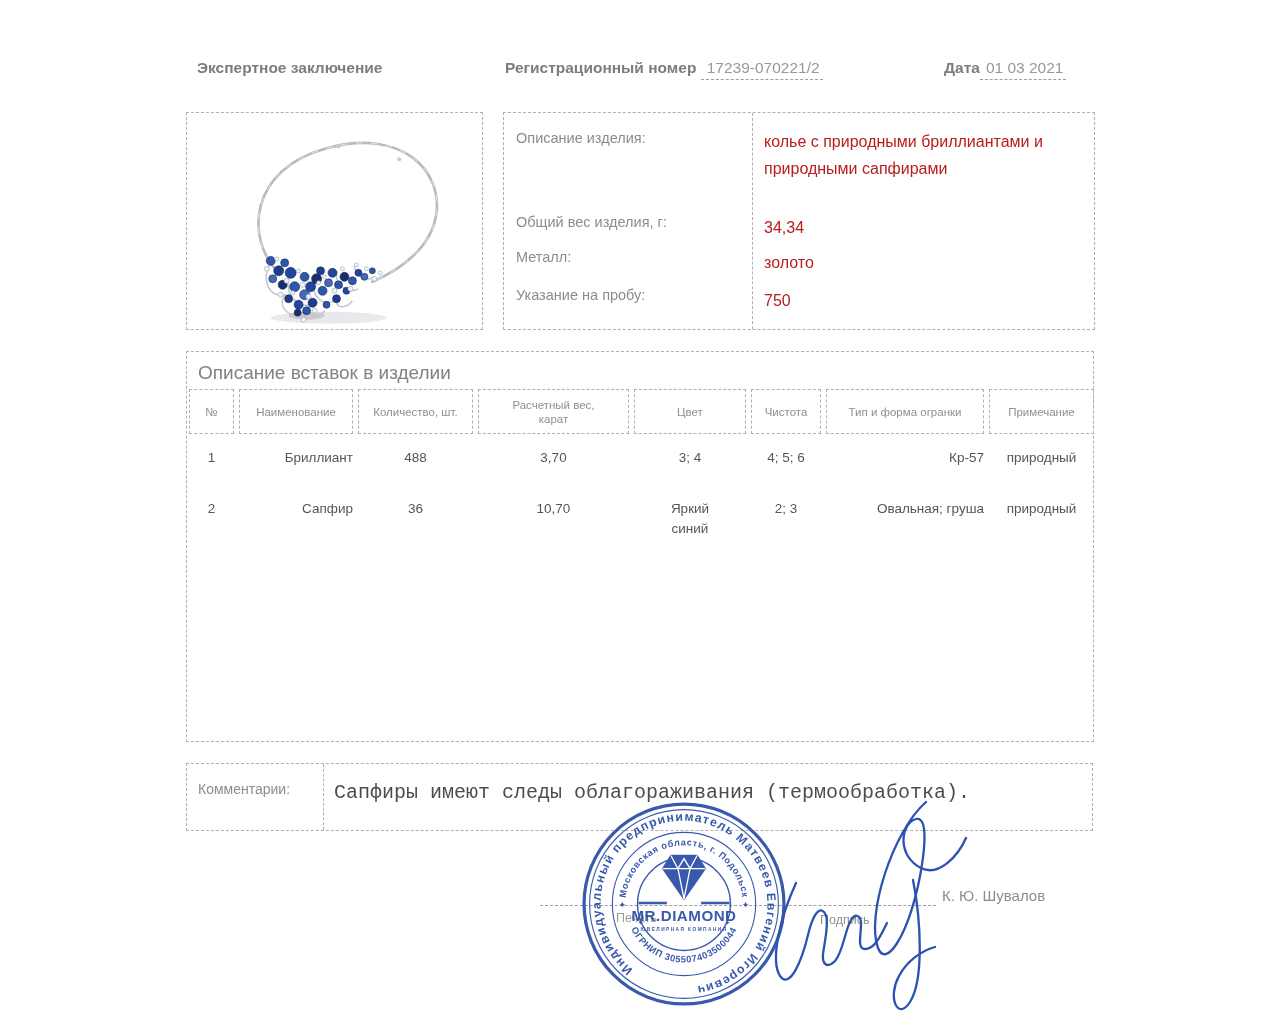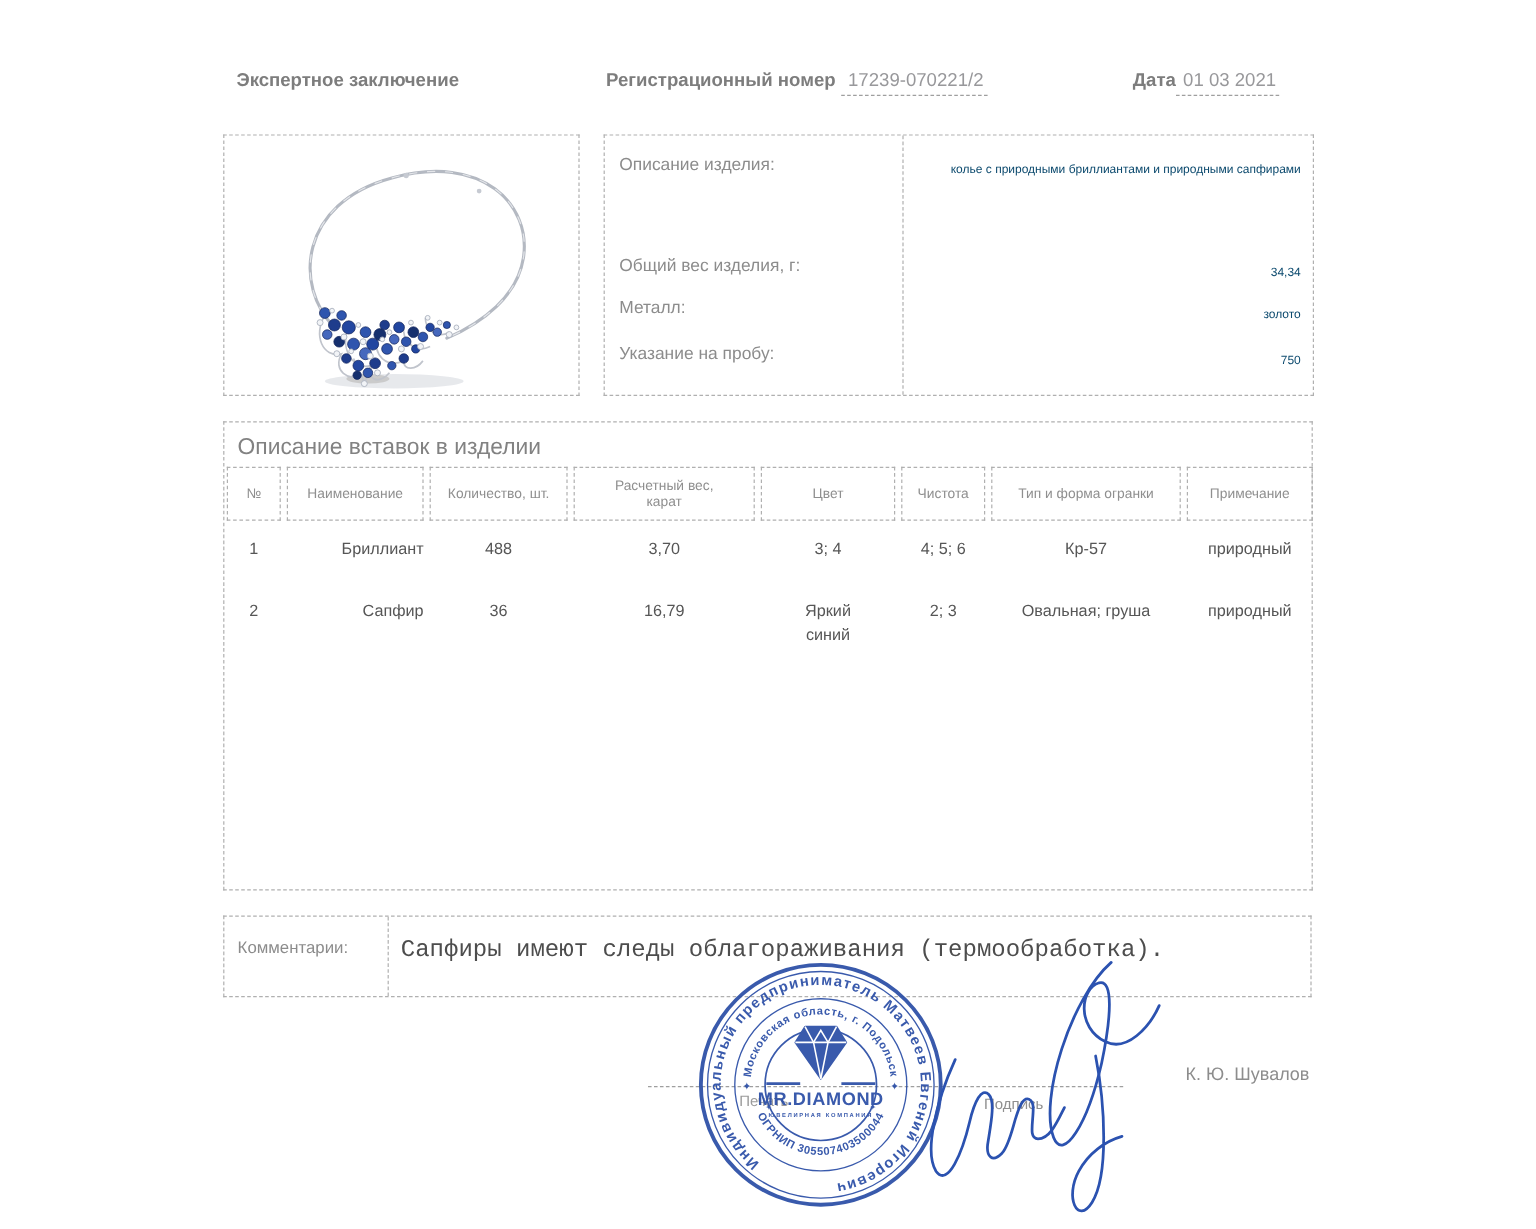--- a/index.html
+++ b/index.html
@@ -12,57 +12,57 @@
   .hdr-reg   { position:absolute; left:505px; top:59px; font-size:15.5px; font-weight:700; color:#7d7d7d; }
   .hdr-date  { position:absolute; left:944px; top:59px; font-size:15.5px; font-weight:700; color:#7d7d7d; }
   .u-dash { font-weight:400; color:#98989b; border-bottom:1px dashed #9f9f9f; padding:0 3px 3px 6px;margin-top:12px; }
 
   
   .dash-box { position:absolute; border:1px dashed #b0b0b0; background:#fff; }
   .photo-box { left:186px; top:112px; width:297px; height:218px; }
   .desc-box  { left:503px; top:112px; width:592px; height:218px; }
   .desc-divider { position:absolute; left:248px; top:0; width:0; height:100%; border-left:1px dashed #b0b0b0; }
   .desc-label { position:absolute; left:12px; font-size:14.5px; color:#8c8c8c; }
-  .desc-value { position:absolute; left:260px; font-size:10px; color:#0c4a6e; width:320px; line-height:27px;text-align:right; }
+  .desc-value { position:absolute; left:260px; font-size:16px; color:#b91c1c; width:320px; line-height:27px; }
 
   
   .table-box { left:186px; top:351px; width:908px; height:391px; }
   .table-title { position:absolute; left:11px; top:10px; font-size:19px; color:#828282; }
   .th-cell { position:absolute; top:37px; height:45px; border:1px dashed #b0b0b0;
              display:flex; align-items:center; justify-content:center; text-align:center;
              font-size:11.5px; color:#8f8f8f; line-height:14px; padding:0 10px; }
   .td-cell { position:absolute; font-size:13.5px; color:#565656; text-align:center; line-height:20px; }
   .td-left { text-align:left; }
   .c0 { left:2px;   width:45px;  }
   .c1 { left:52px;  width:114px;text-align:right; }
   .c2 { left:171px; width:115px; }
   .c3 { left:291px; width:151px; }
   .c4 { left:447px; width:112px; }
   .c5 { left:564px; width:70px;  }
-  .c6 { left:639px; width:158px; }
+  .c6 { left:639px; width:158px;text-align:right; }
   .c7 { left:802px; width:105px; }
   .th-cell.c3 { padding:0 20px; }
   .td-cell.c4 { padding:0 26px; }
   .row1 { top:96px; }
   .row2 { top:147px; }
 
   
   .comments-box { left:186px; top:763px; width:907px; height:68px; }
   .comments-divider { position:absolute; left:136px; top:0; height:100%; border-left:1px dashed #b0b0b0; }
   .comments-label { position:absolute; left:11px; top:17px; font-size:14px; color:#8c8c8c; }
   .comments-value { position:absolute; left:147px; top:17px; font-size:20px; color:#4d4d4d;font-family:Liberation Mono, monospace; }
 
   
   .expert-block { position:absolute; left:197px; top:863px; }
   .expert-title { font-size:15px; color:#787878; margin-bottom:4px; }
   .expert-cert  { font-size:11.5px; color:#8d8d8d; line-height:14.5px; }
   .sign-line { position:absolute; left:540px; top:905px; width:396px; border-top:1px dashed #9f9f9f; }
   .seal-label { position:absolute; left:616px; top:911px; font-size:12.5px; color:#9b9b9b; }
   .signature-label { position:absolute; left:820px; top:913px; font-size:12.5px; color:#8f8f8f; }
-  .expert-name { position:absolute; left:988px; top:887px; font-size:15px; color:#8d8d8d; }
+  .expert-name { position:absolute; left:942px; top:887px; font-size:15px; color:#8d8d8d; }
 
   .stamp-wrap { position:absolute; left:578px; top:798px; width:212px; height:212px; opacity:0.93; }
   .sig-wrap   { position:absolute; left:768px; top:788px; width:240px; height:240px; }
   .necklace-wrap { position:absolute; left:0; top:0; width:100%; height:100%; }
 </style>
 </head>
 <body>
 
 <div class="page">
 
@@ -186,21 +186,21 @@
       <div class="td-cell c3 row1">3,70</div>
       <div class="td-cell c4 row1">3; 4</div>
       <div class="td-cell c5 row1">4; 5; 6</div>
       <div class="td-cell c6 row1">Кр-57</div>
       <div class="td-cell c7 row1">природный</div>
     </div>
     <div>
       <div class="td-cell c0 row2">2</div>
       <div class="td-cell c1 row2 td-left">Сапфир</div>
       <div class="td-cell c2 row2">36</div>
-      <div class="td-cell c3 row2">16,79</div>
+      <div class="td-cell c3 row2">10,70</div>
       <div class="td-cell c4 row2">Яркий синий</div>
       <div class="td-cell c5 row2">2; 3</div>
       <div class="td-cell c6 row2">Овальная; груша</div>
       <div class="td-cell c7 row2">природный</div>
     </div>
   </div>
 
   <div class="dash-box comments-box">
     <div class="comments-divider"></div>
     <div class="comments-label">Комментарии:</div>

